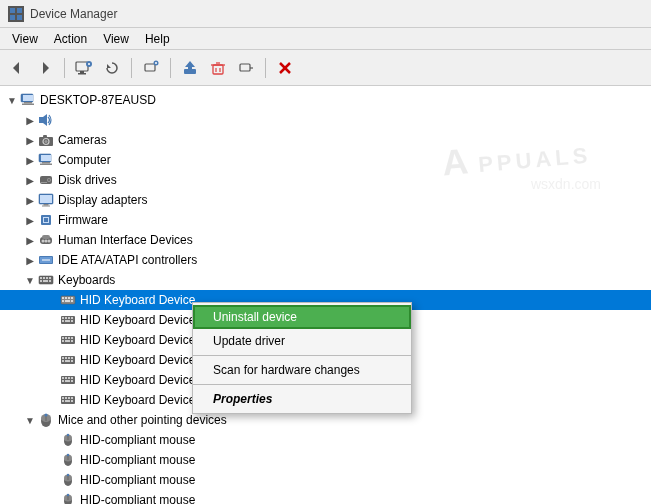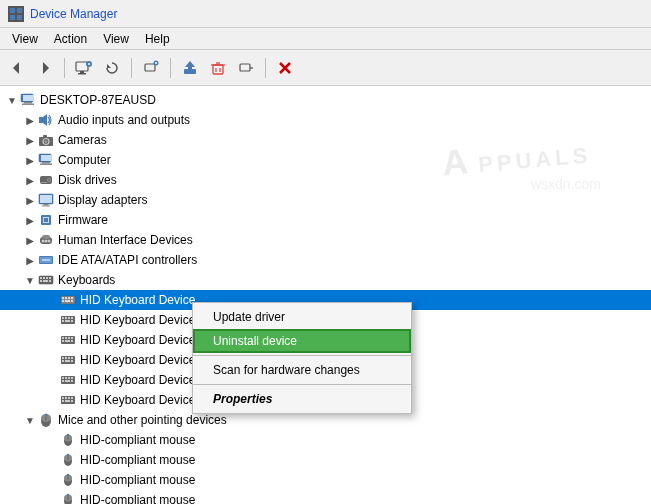--- a/index.html
+++ b/index.html
@@ -27,21 +27,21 @@
       height: 16px;
       margin-right: 6px;
       background: #555;
       display: inline-flex;
       align-items: center;
       justify-content: center;
     }
     .title-bar-text {
       font-size: 12px;
       font-weight: normal;
-      color: #1d4ed8;
+      color: #404040;
     }
 
     
     .menu-bar {
       background: #f0f0f0;
       height: 22px;
       display: flex;
       align-items: center;
       padding: 0 4px;
       border-bottom: 1px solid #ccc;
@@ -323,21 +323,20 @@
     <div class="tree-item" style="padding-left:22px;">
       <span class="tree-toggle">▶</span>
       <span class="tree-icon icon-sound">
         <svg width="16" height="16" viewBox="0 0 16 16">
           <rect x="1" y="5" width="4" height="6" fill="#4a7bb5"></rect>
           <polygon points="5,5 9,2 9,14 5,11" fill="#4a7bb5"></polygon>
           <path d="M 10 5 Q 13 8 10 11" fill="none" stroke="#4a7bb5" stroke-width="1.2"></path>
           <path d="M 11 3 Q 15 8 11 13" fill="none" stroke="#4a7bb5" stroke-width="1.2"></path>
         </svg>
       </span>
-      <span class="tree-label">Audio inputs and outputs</span>
     </div>
 
     <div class="tree-item" style="padding-left:22px;">
       <span class="tree-toggle">▶</span>
       <span class="tree-icon">
         <svg width="16" height="16" viewBox="0 0 16 16">
           <rect x="1" y="5" width="14" height="9" rx="1" fill="#666"></rect>
           <circle cx="8" cy="9.5" r="3" fill="none" stroke="#ccc" stroke-width="1.2"></circle>
           <circle cx="8" cy="9.5" r="1.5" fill="#999"></circle>
           <rect x="5" y="3" width="4" height="2.5" rx="1" fill="#666"></rect>
@@ -603,21 +602,21 @@
           <line x1="8" y1="3" x2="8" y2="8" stroke="#666" stroke-width="1"></line>
           <circle cx="8" cy="3" r="1.2" fill="#4a7bb5"></circle>
         </svg>
       </span>
       <span class="tree-label">HID-compliant mouse</span>
     </div>
 
   </div>
 
   <div class="context-menu">
+    <div class="context-menu-item highlighted">Uninstall device</div>
     <div class="context-menu-item">Update driver</div>
-    <div class="context-menu-item highlighted">Uninstall device</div>
     <div class="context-menu-separator"></div>
     <div class="context-menu-item">Scan for hardware changes</div>
     <div class="context-menu-separator"></div>
     <div class="context-menu-item bold">Properties</div>
   </div>
 
 </div>
 
 </body></html>

